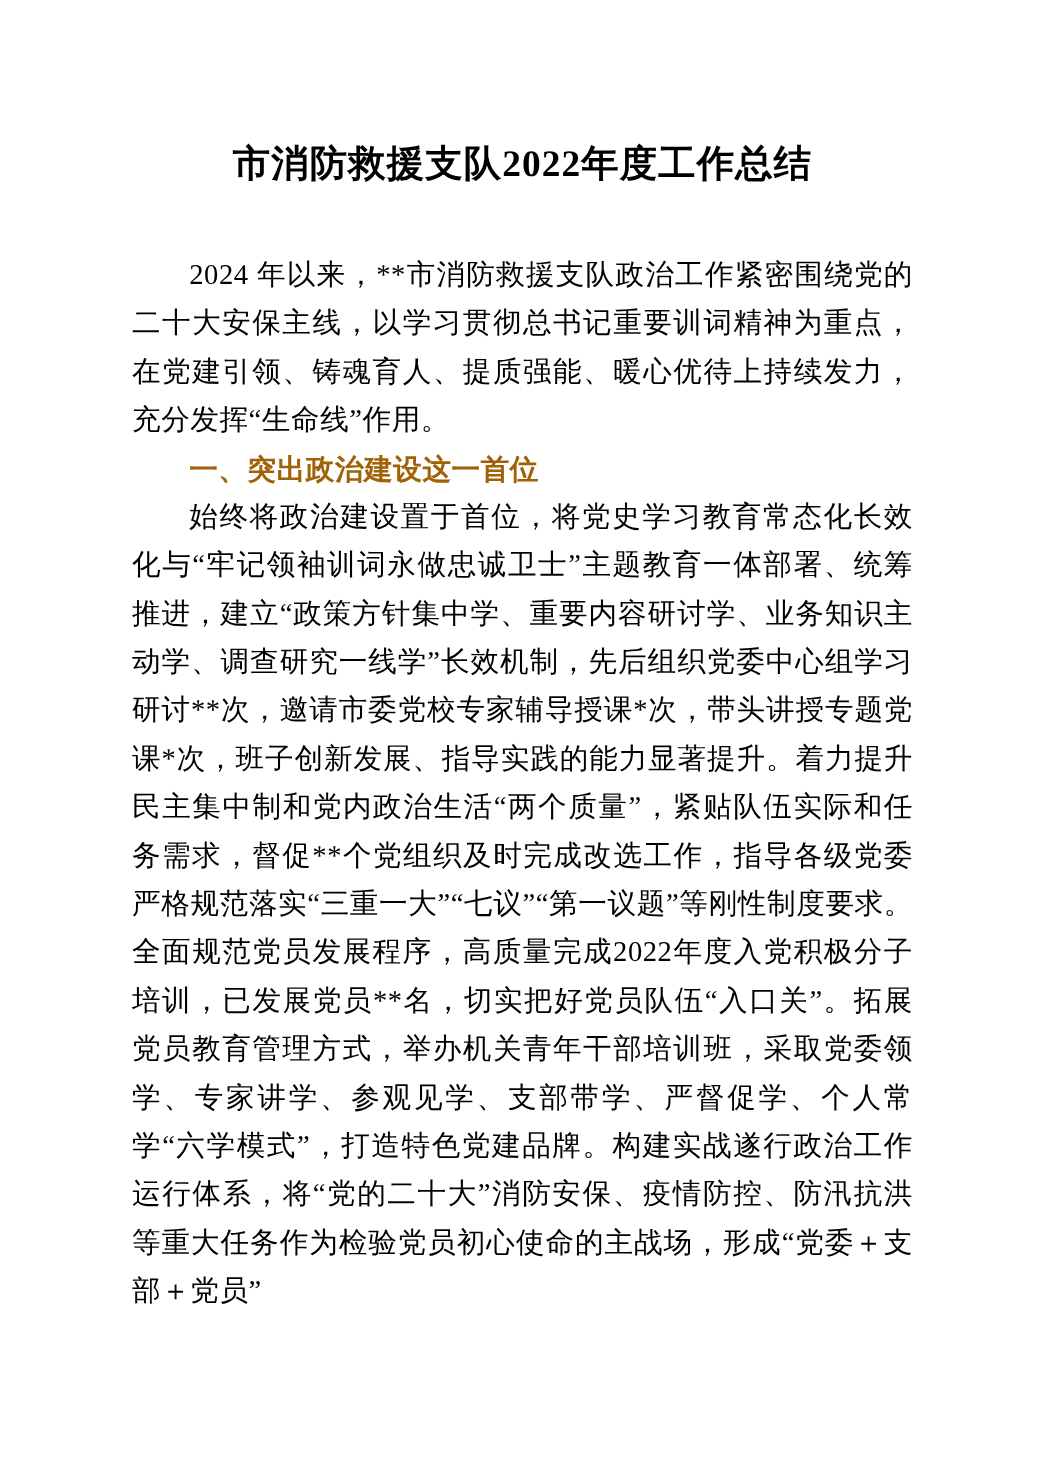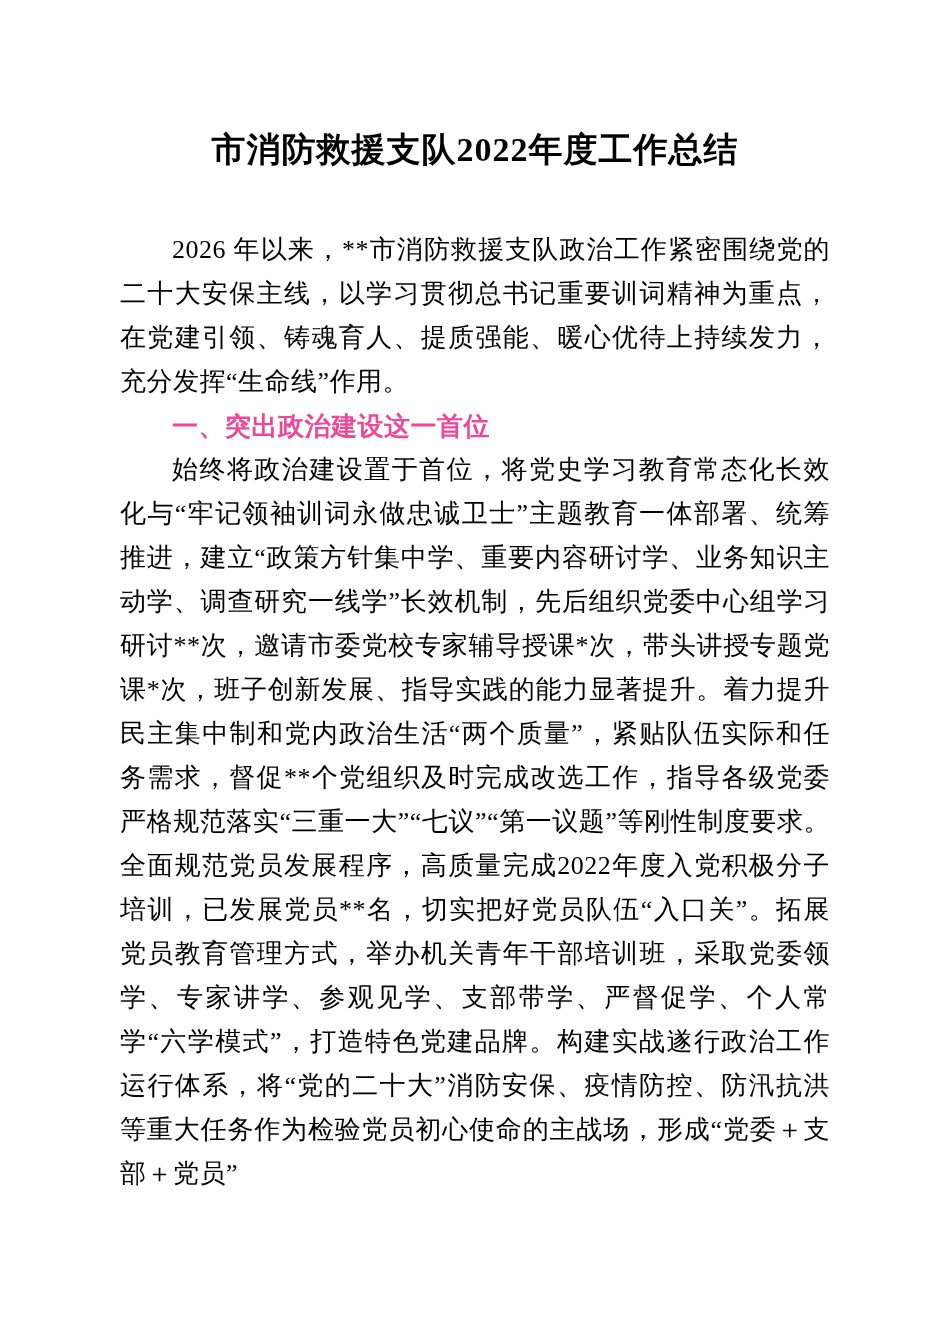--- a/index.html
+++ b/index.html
@@ -38,28 +38,28 @@
     color: #000000;
     word-break: break-all;
   }
   .section-heading {
     margin: 0;
     font-size: 26px;
     line-height: 44px;
     font-weight: bold;
     text-indent: 2em;
     letter-spacing: 0.5px;
-    color: #ec4899;
+    color: #a16207;
     font-family: "Liberation Sans", "DejaVu Sans", sans-serif;
   }
 </style>
 </head>
 <body>
 
 <div class="doc-page">
   <h1 class="doc-title">市消防救援支队2022年度工作总结</h1>
 
-  <p class="body-para">2026 年以来，**市消防救援支队政治工作紧密围绕党的二十大安保主线，以学习贯彻总书记重要训词精神为重点，在党建引领、铸魂育人、提质强能、暖心优待上持续发力，充分发挥“生命线”作用。</p>
+  <p class="body-para">2024 年以来，**市消防救援支队政治工作紧密围绕党的二十大安保主线，以学习贯彻总书记重要训词精神为重点，在党建引领、铸魂育人、提质强能、暖心优待上持续发力，充分发挥“生命线”作用。</p>
 
   <h2 class="section-heading">一、突出政治建设这一首位</h2>
 
   <p class="body-para">始终将政治建设置于首位，将党史学习教育常态化长效化与“牢记领袖训词永做忠诚卫士”主题教育一体部署、统筹推进，建立“政策方针集中学、重要内容研讨学、业务知识主动学、调查研究一线学”长效机制，先后组织党委中心组学习研讨**次，邀请市委党校专家辅导授课*次，带头讲授专题党课*次，班子创新发展、指导实践的能力显著提升。着力提升民主集中制和党内政治生活“两个质量”，紧贴队伍实际和任务需求，督促**个党组织及时完成改选工作，指导各级党委严格规范落实“三重一大”“七议”“第一议题”等刚性制度要求。全面规范党员发展程序，高质量完成2022年度入党积极分子培训，已发展党员**名，切实把好党员队伍“入口关”。拓展党员教育管理方式，举办机关青年干部培训班，采取党委领学、专家讲学、参观见学、支部带学、严督促学、个人常学“六学模式”，打造特色党建品牌。构建实战遂行政治工作运行体系，将“党的二十大”消防安保、疫情防控、防汛抗洪等重大任务作为检验党员初心使命的主战场，形成“党委＋支部＋党员”</p>
 </div>
 
 </body></html>

